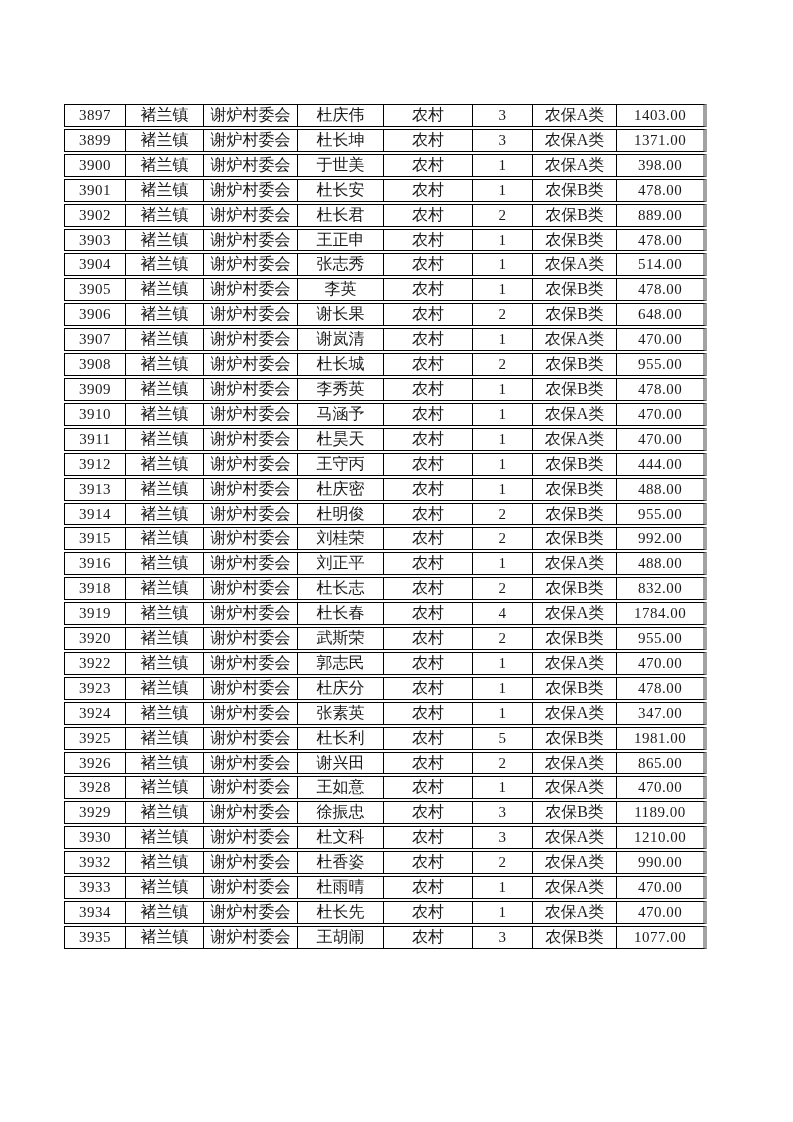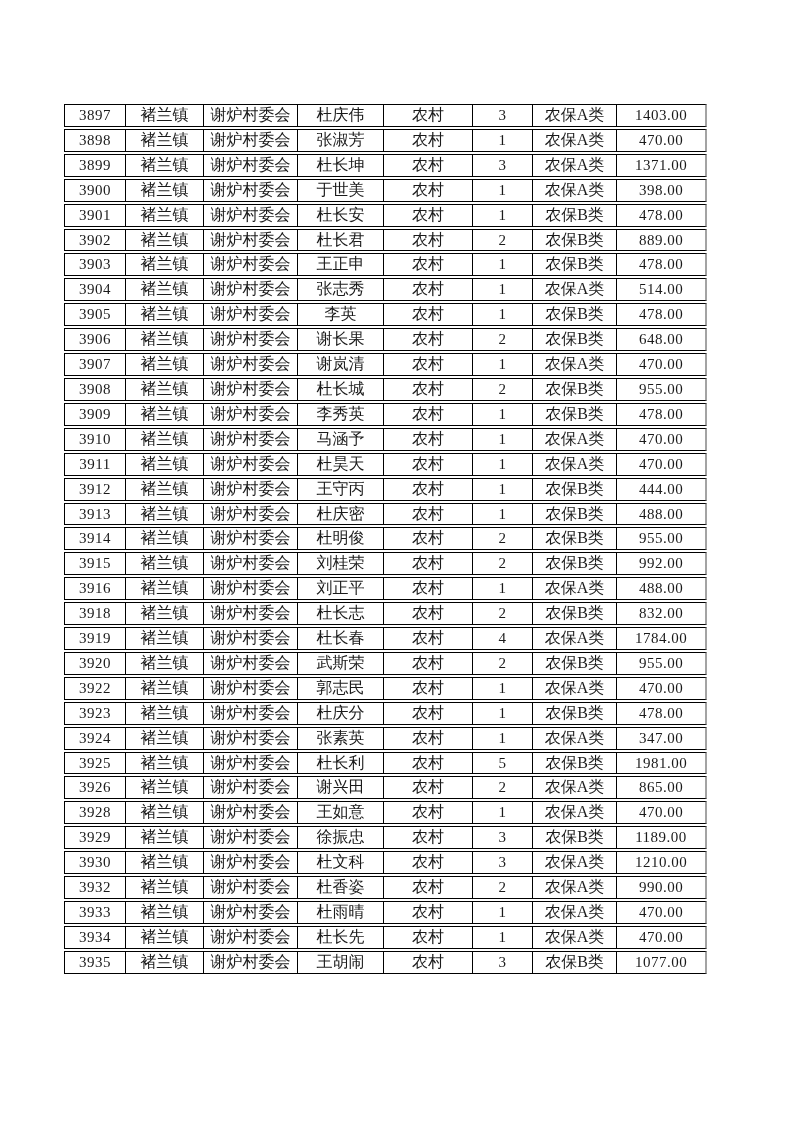--- a/index.html
+++ b/index.html
@@ -32,21 +32,21 @@
     height: 20.9px;
     line-height: 20.9px;
     padding: 0;
     text-align: center;
     vertical-align: middle;
     font-size: 16px;
     white-space: nowrap;
     overflow: hidden;
   }
   table.roster td:last-child {
-    border-right: 2px solid #a3a3a3;
+    border-right: 4px solid #a3a3a3;
   }
   table.roster td.num {
     font-size: 15px;
     letter-spacing: 0.5px;
   }
 </style>
 </head>
 <body>
 
 <div class="page">
@@ -66,30 +66,20 @@
           <td class="num">3897</td>
           <td>褚兰镇</td>
           <td>谢炉村委会</td>
           <td>杜庆伟</td>
           <td>农村</td>
           <td class="num">3</td>
           <td>农保A类</td>
           <td class="num">1403.00</td>
         </tr>
         <tr>
-          <td class="num">3898</td>
-          <td>褚兰镇</td>
-          <td>谢炉村委会</td>
-          <td>张淑芳</td>
-          <td>农村</td>
-          <td class="num">1</td>
-          <td>农保A类</td>
-          <td class="num">470.00</td>
-        </tr>
-        <tr>
           <td class="num">3899</td>
           <td>褚兰镇</td>
           <td>谢炉村委会</td>
           <td>杜长坤</td>
           <td>农村</td>
           <td class="num">3</td>
           <td>农保A类</td>
           <td class="num">1371.00</td>
         </tr>
         <tr>

